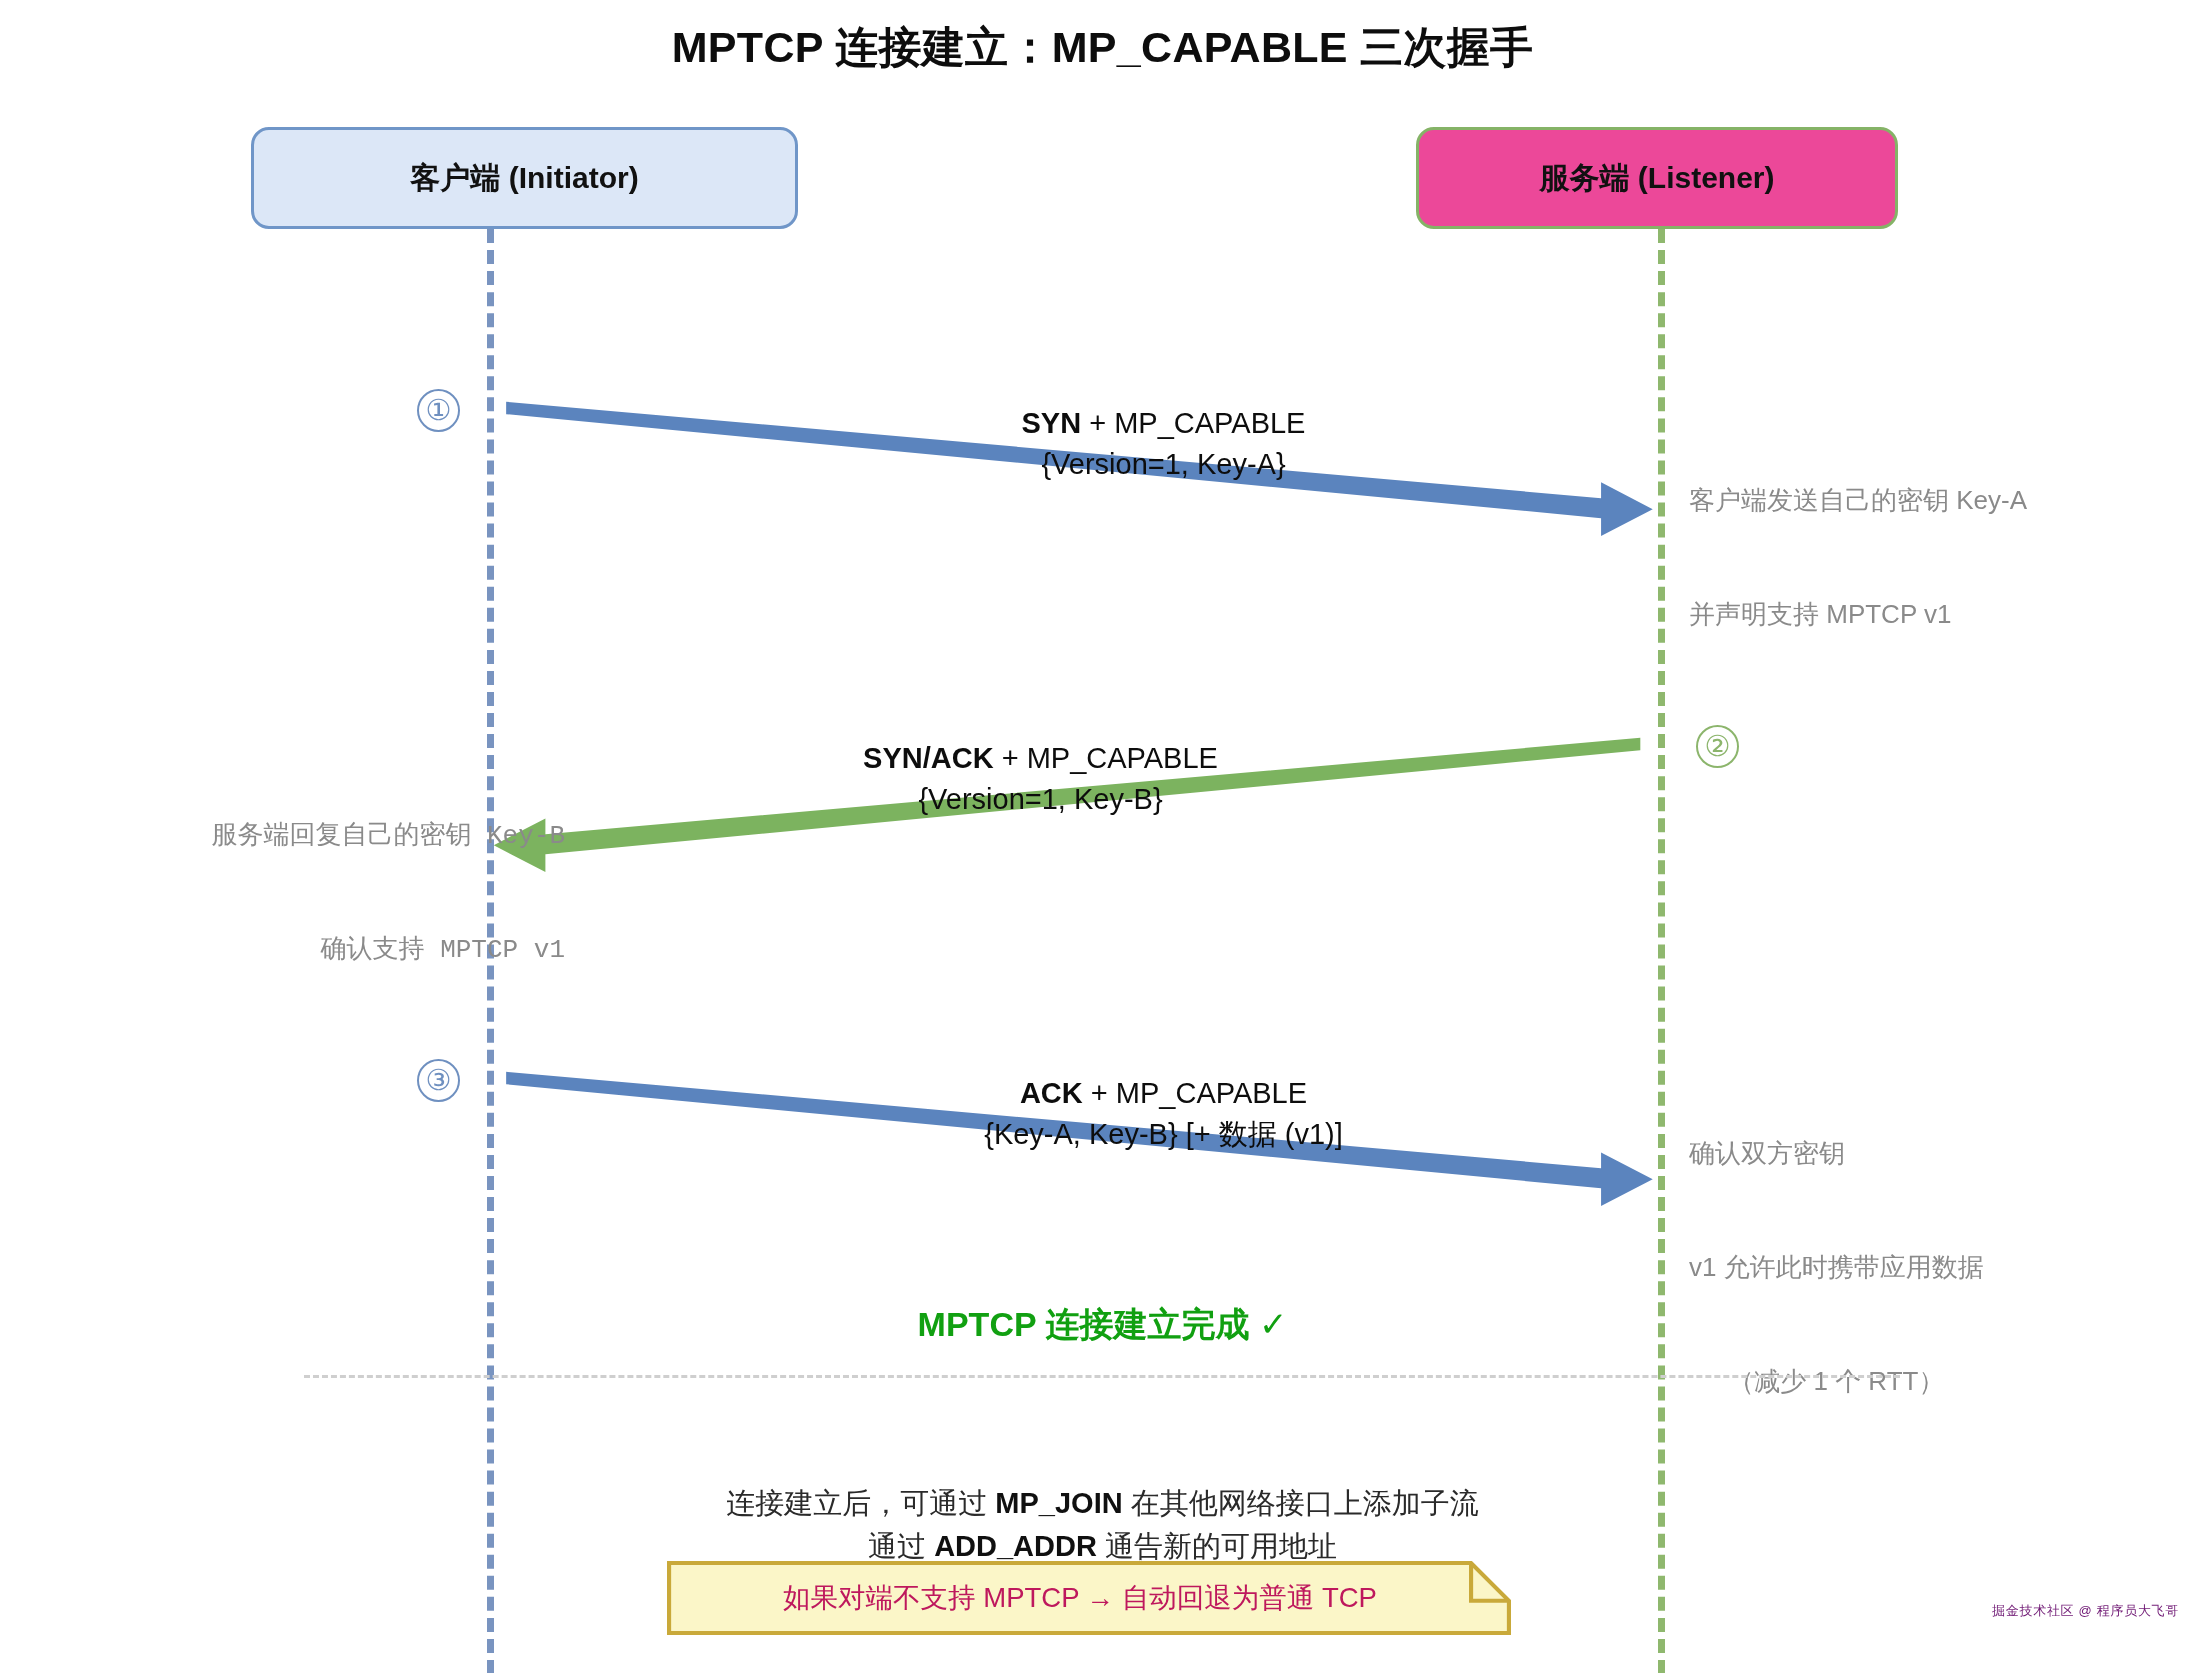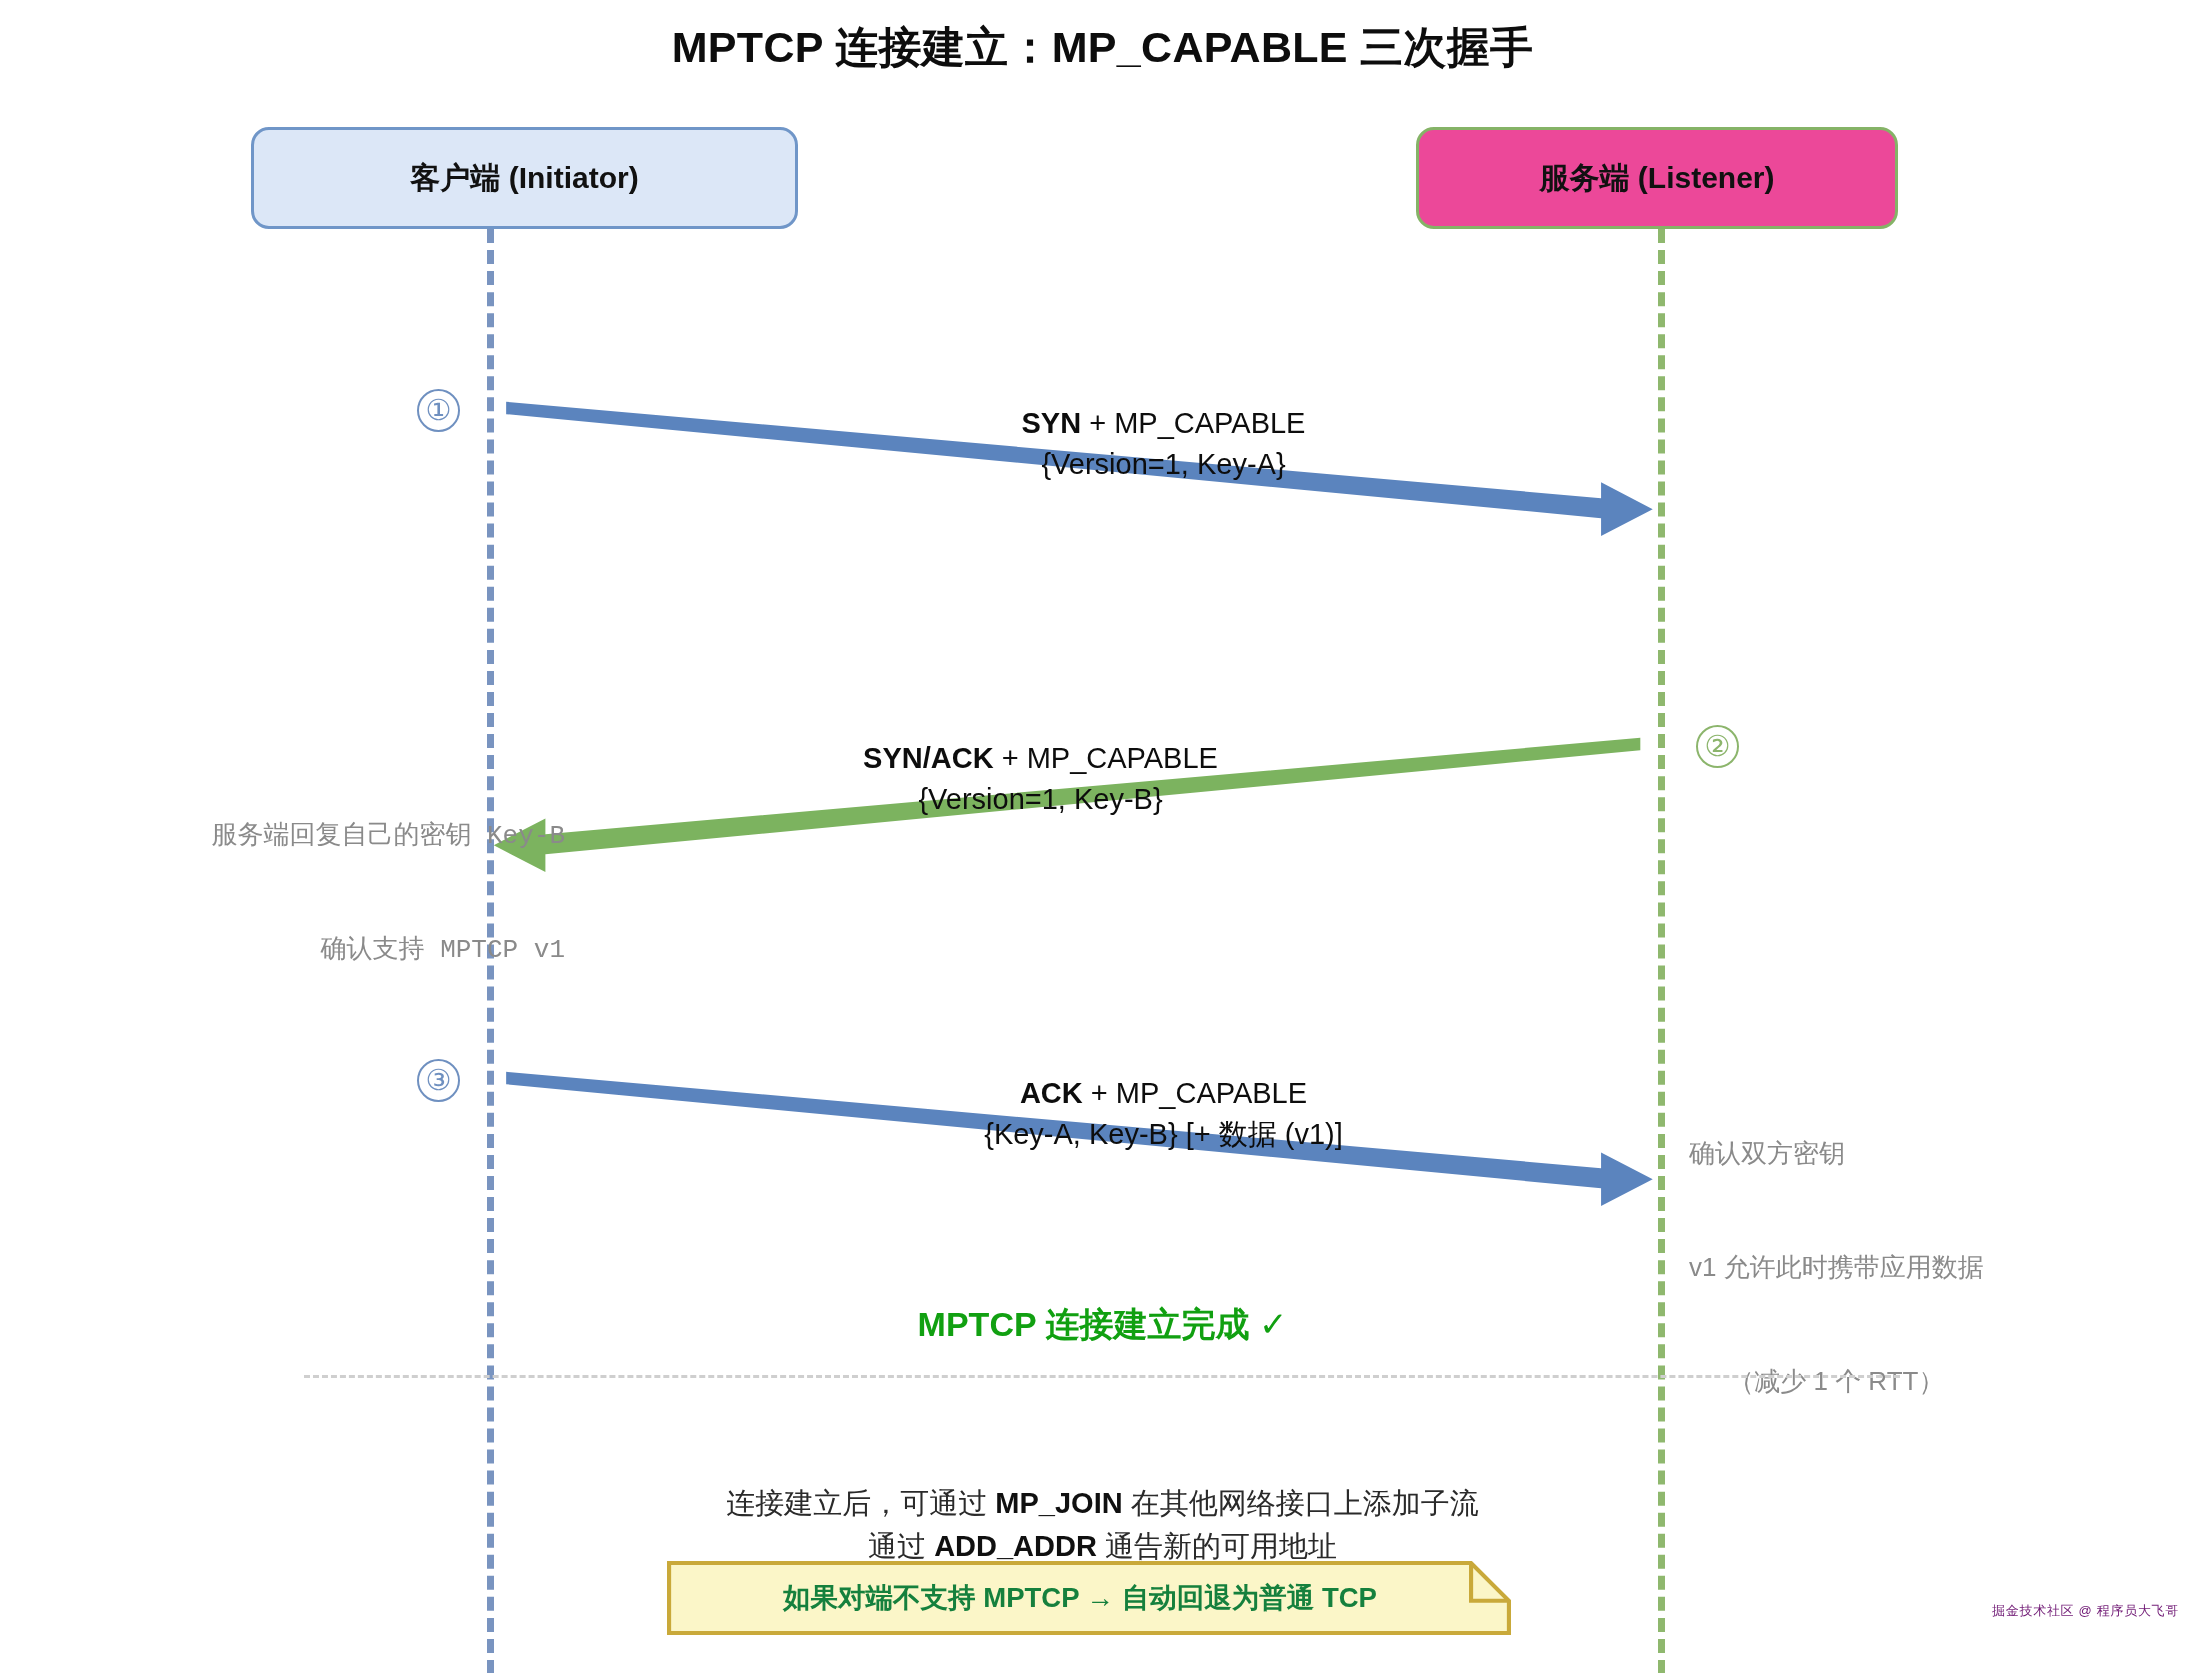--- a/index.html
+++ b/index.html
@@ -180,24 +180,23 @@
     position: absolute;
     inset: 0;
   }
   .sticky-note .note-text {
     position: absolute;
     inset: 0;
     display: flex;
     align-items: center;
     justify-content: center;
     font-size: 27.5px;
-    color: #15803d;
+    color: #be185d;
     padding-right: 18px;
     box-sizing: border-box;
-    font-weight: bold;
   }
 
   
   .watermark {
     position: absolute;
     right: 26px;
     top: 1602px;
     font-size: 13px;
     color: #701a75;
     letter-spacing: 0.7px;
@@ -240,20 +239,24 @@
   <div class="step-badge green" style="left:1696px; top:725px;">②</div>
   <div class="step-badge blue" style="left:417px;  top:1059px;">③</div>
 
   <div class="msg-label" style="left:764px; top:403px; width:799px;">
     <div>
       <span class="msg-kind">SYN</span><span class="msg-rest"> + MP_CAPABLE</span>
     </div>
     <div class="msg-detail">{Version=1, Key-A}</div>
   </div>
 
+  <div class="annotation right-side" style="left:1689px; top:406px;">
+    <div>客户端发送自己的密钥 Key-A</div>
+    <div>并声明支持 MPTCP v1</div>
+  </div>
 
   <div class="msg-label" style="left:641px; top:738px; width:799px;">
     <div>
       <span class="msg-kind">SYN/ACK</span><span class="msg-rest"> + MP_CAPABLE</span>
     </div>
     <div class="msg-detail">{Version=1, Key-B}</div>
   </div>
 
   <div class="annotation left-side" style="left:0px; top:742px; width:565px;">
     <div>服务端回复自己的密钥 Key-B</div>

